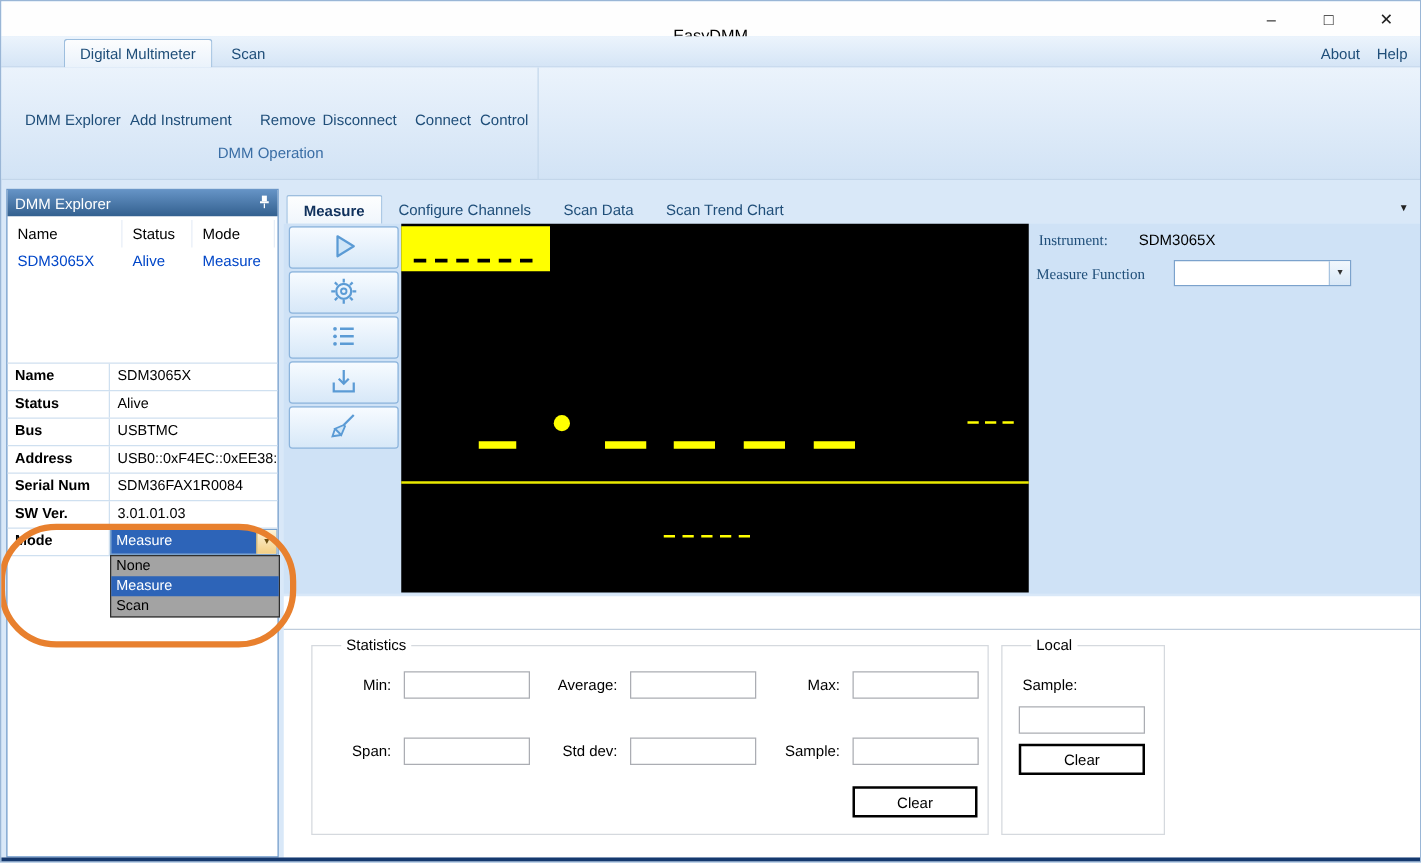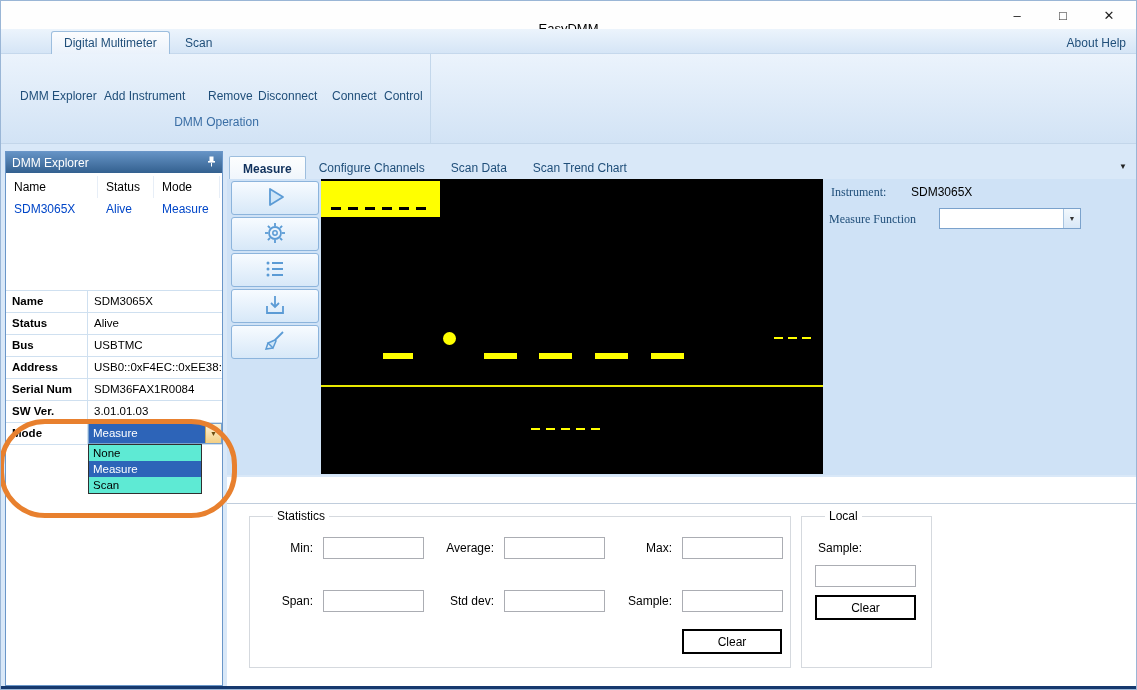--- a/index.html
+++ b/index.html
@@ -13,21 +13,21 @@
   .winbtns { position: absolute; right: 4px; top: 0; height: 28px; display: flex; align-items: center; }
   .winbtn { width: 46px; text-align: center; font-size: 13px; color: #222; cursor: default; }
 
   
   .ribbontabs { position: absolute; top: 28px; left: 0; width: 100%; height: 25px;
                 background: linear-gradient(#ecf4fc, #d5e5f6); border-bottom: 1px solid #c5d8ec; }
   .rtab { position: absolute; top: 3px; height: 22px; padding: 4px 12px 0; color: #1f4e79; }
   .rtab.active { top: 2px; height: 23px; background: linear-gradient(#fcfdfe, #eaf2fb);
                  border: 1px solid #9dbede; border-bottom: none; border-radius: 3px 3px 0 0; }
   .riblinks { position: absolute; right: 10px; top: 7px; color: #1f4e79; }
-  .riblinks span { cursor: default; }
+  .riblinks span { margin-left: 10px; cursor: default; }
 
   
   .ribbon { position: absolute; top: 53px; left: 0; width: 100%; height: 90px;
             background: linear-gradient(#ebf3fc, #d2e3f5); border-bottom: 1px solid #c3d6ea; }
   .rgroup { position: absolute; top: 0; height: 90px; }
   .rgroup .glabel { position: absolute; bottom: 15px; left: 0; right: 0; text-align: center; color: #3a6ea5; }
   .rbtn { position: absolute; top: 32px; color: #1f4e79; padding: 3px 5px; white-space: nowrap; cursor: default; }
   .rgroup.hl { background: linear-gradient(#f5fafe, #dcebf9); border: 1px solid #c2d8ee; border-top: none; }
 
   
@@ -44,21 +44,21 @@
 
   .props { position: absolute; top: 138px; left: 0; right: 0; border-top: 1px solid #cfe0f0; }
   .prow { display: flex; height: 22px; border-bottom: 1px solid #cfe0f0; }
   .plabel { width: 82px; border-right: 1px solid #cfe0f0; font-weight: bold; padding: 4px 0 0 6px; font-size: 11.5px; }
   .pvalue { flex: 1; padding: 4px 0 0 6px; white-space: nowrap; overflow: hidden; font-size: 11.5px; }
   .prow.mode .pvalue { padding: 0; }
   .mode-combo { display: flex; height: 21px; border: 1px solid #7aa2cc; cursor: default; }
   .mode-sel { flex: 1; background: #2d64b8; color: #fff; padding: 3px 4px 0; font-size: 11.5px; }
   .mode-btn { width: 16px; background: linear-gradient(#fdf3d9, #f3cf84); border-left: 1px solid #caa85c;
               display: flex; align-items: center; justify-content: center; font-size: 7px; color: #6b4e12; }
-  .modelist { position: absolute; left: 82px; top: 292px; width: 114px; background: #5eead4;
+  .modelist { position: absolute; left: 82px; top: 292px; width: 136px; background: #a3a3a3;
               border: 1px solid #2f2f2f; z-index: 40; }
   .mitem { height: 16px; padding: 2px 4px 0; font-size: 11.5px; cursor: default; }
   .mitem.sel { background: #2d64b8; color: #fff; }
 
   
   .annotation { position: absolute; left: -2px; top: 418px; width: 238px; height: 99px;
                 border: 5px solid #e8802e; border-radius: 46px; z-index: 60; pointer-events: none; }
 
   
   .wtabs { position: absolute; left: 228px; top: 155px; height: 23px; display: flex; }

